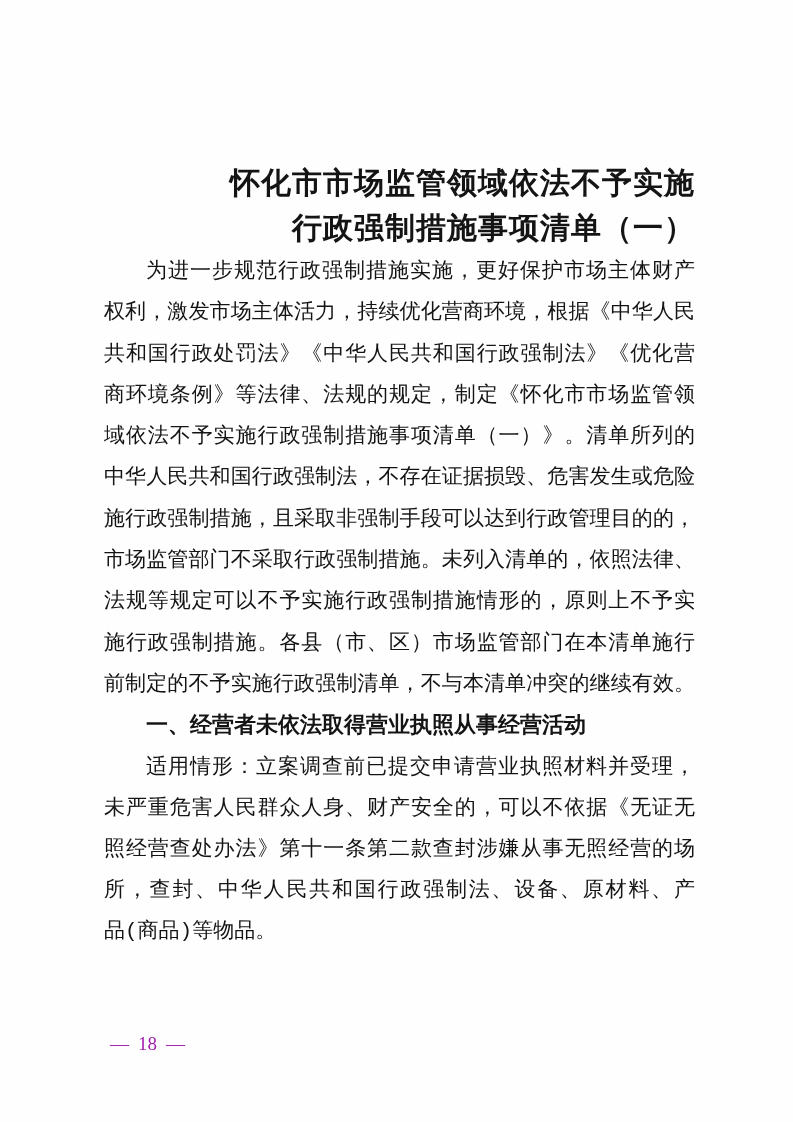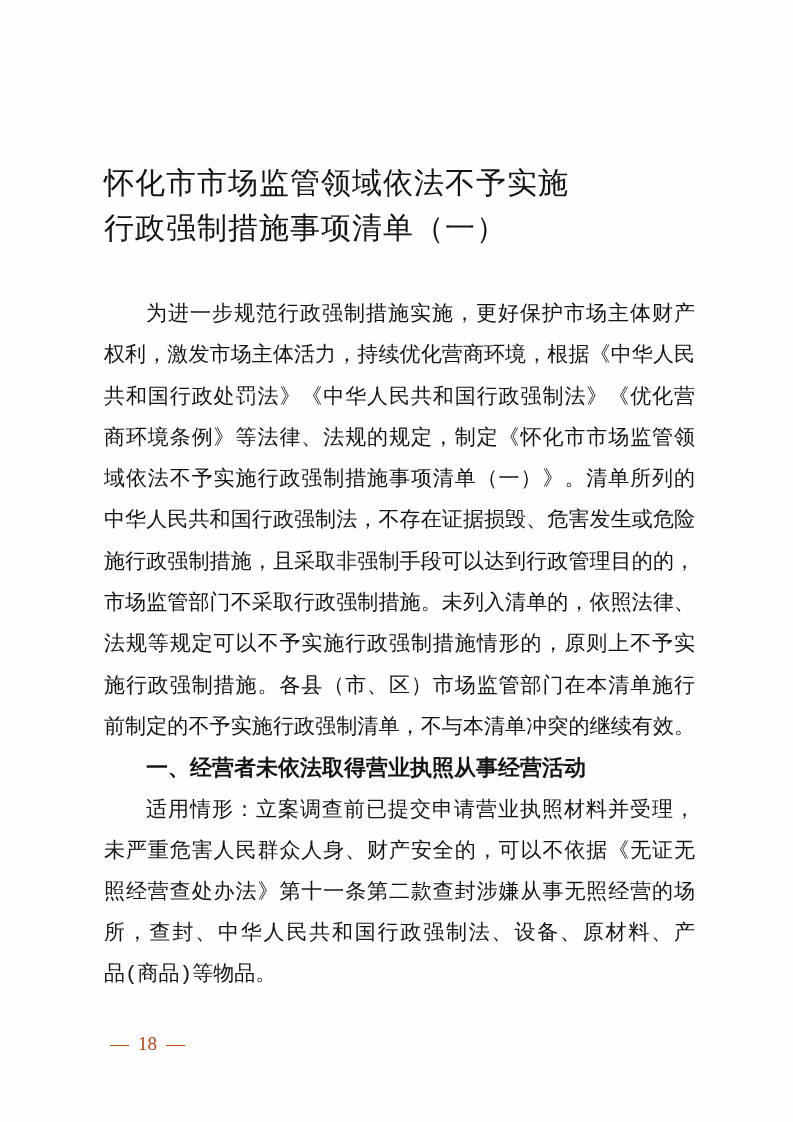--- a/index.html
+++ b/index.html
@@ -12,32 +12,31 @@
     width: 793px;
     height: 1122px;
     background: #fefefe;
     box-sizing: border-box;
     padding: 160px 98px 0 104px;
     font-family: "Liberation Serif", "DejaVu Serif", serif;
     color: #141414;
     overflow: hidden;
   }
   .doc-title {
-    text-align: left;
-    font-weight: 400;
+    text-align: right;
+    font-weight: 700;
     font-size: 30px;
     line-height: 45px;
     letter-spacing: 1px;
     font-family: "DejaVu Serif", "Liberation Serif", serif;
   }
   .doc-title .title-line {
     height: 45px;
   }
   .intro {
-    margin-top: 43px;
   }
   .line {
     font-size: 21px;
     line-height: 41.3px;
     height: 41.3px;
     text-align: justify;
     text-align-last: justify;
     text-justify: inter-character;
     overflow: hidden;
     white-space: nowrap;
@@ -59,21 +58,21 @@
     text-indent: 42px;
     white-space: nowrap;
     overflow: hidden;
   }
   .page-footer {
     position: absolute;
     left: 110px;
     top: 1032px;
     font-size: 19px;
     line-height: 24px;
-    color: #c2410c;
+    color: #a21caf;
     text-align: center;
   }
   .page-footer .page-num {
     margin: 0 9px;
   }
 </style>
 </head>
 <body>
 
 <div class="page">

